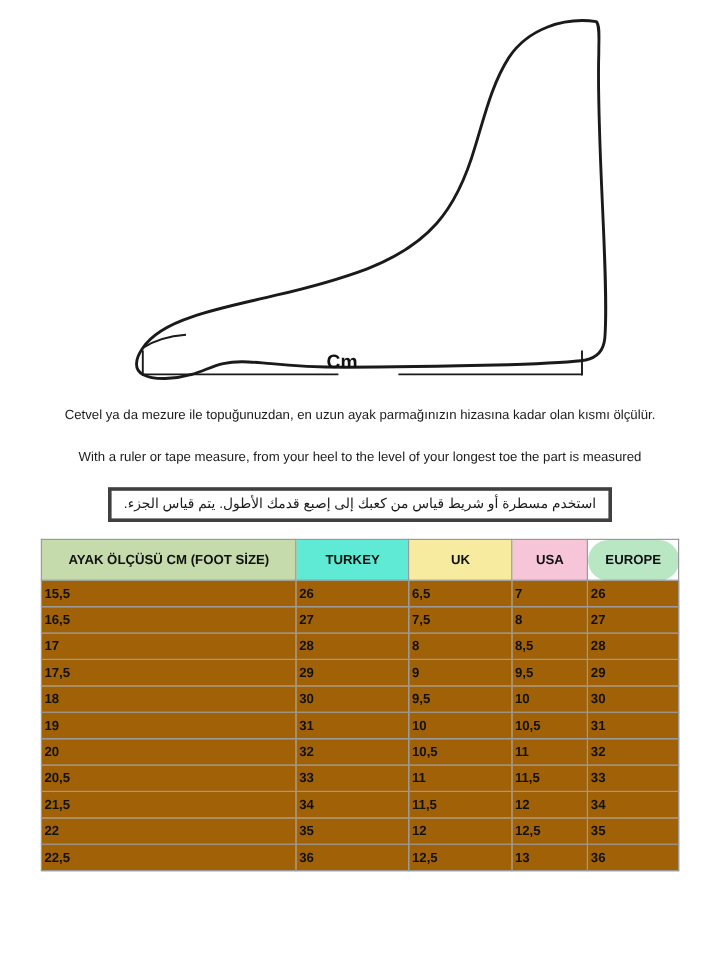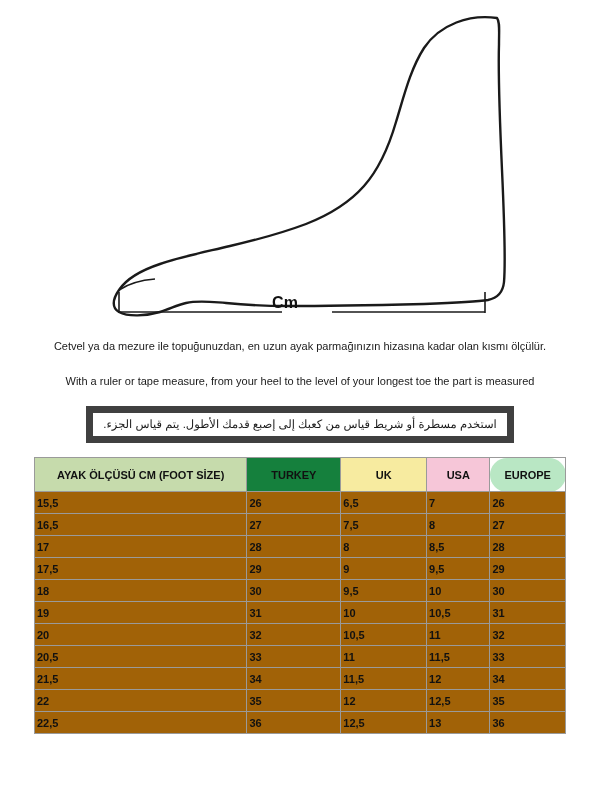--- a/index.html
+++ b/index.html
@@ -63,21 +63,21 @@
   }
   .instr-ar-wrap {
     margin: 16px 0 0 0;
     display: flex;
     justify-content: center;
   }
   .instr-ar {
     font-size: 11.5px;
     line-height: 18px;
     direction: rtl;
-    border: 7px solid #404040;
+    border: 3px solid #404040;
     padding: 2px 10px 3px 10px;
     background: #ffffff;
     color: #1a1a1a;
     white-space: nowrap;
   }
 
   
   .table-wrap {
     margin-top: 14px;
     padding: 0 34px;
@@ -103,21 +103,21 @@
     height: 34px;
     font-size: 11px;
   }
   th.col-foot {
     width: 208px;
     background: #c6dbac;
     text-align: center;
   }
   th.col-turkey {
     width: 92px;
-    background: #15803d;
+    background: #5eead4;
   }
   th.col-uk {
     width: 84px;
     background: #f7eba0;
   }
   th.col-usa {
     width: 62px;
     background: #f6c6d8;
   }
   th.col-europe {

